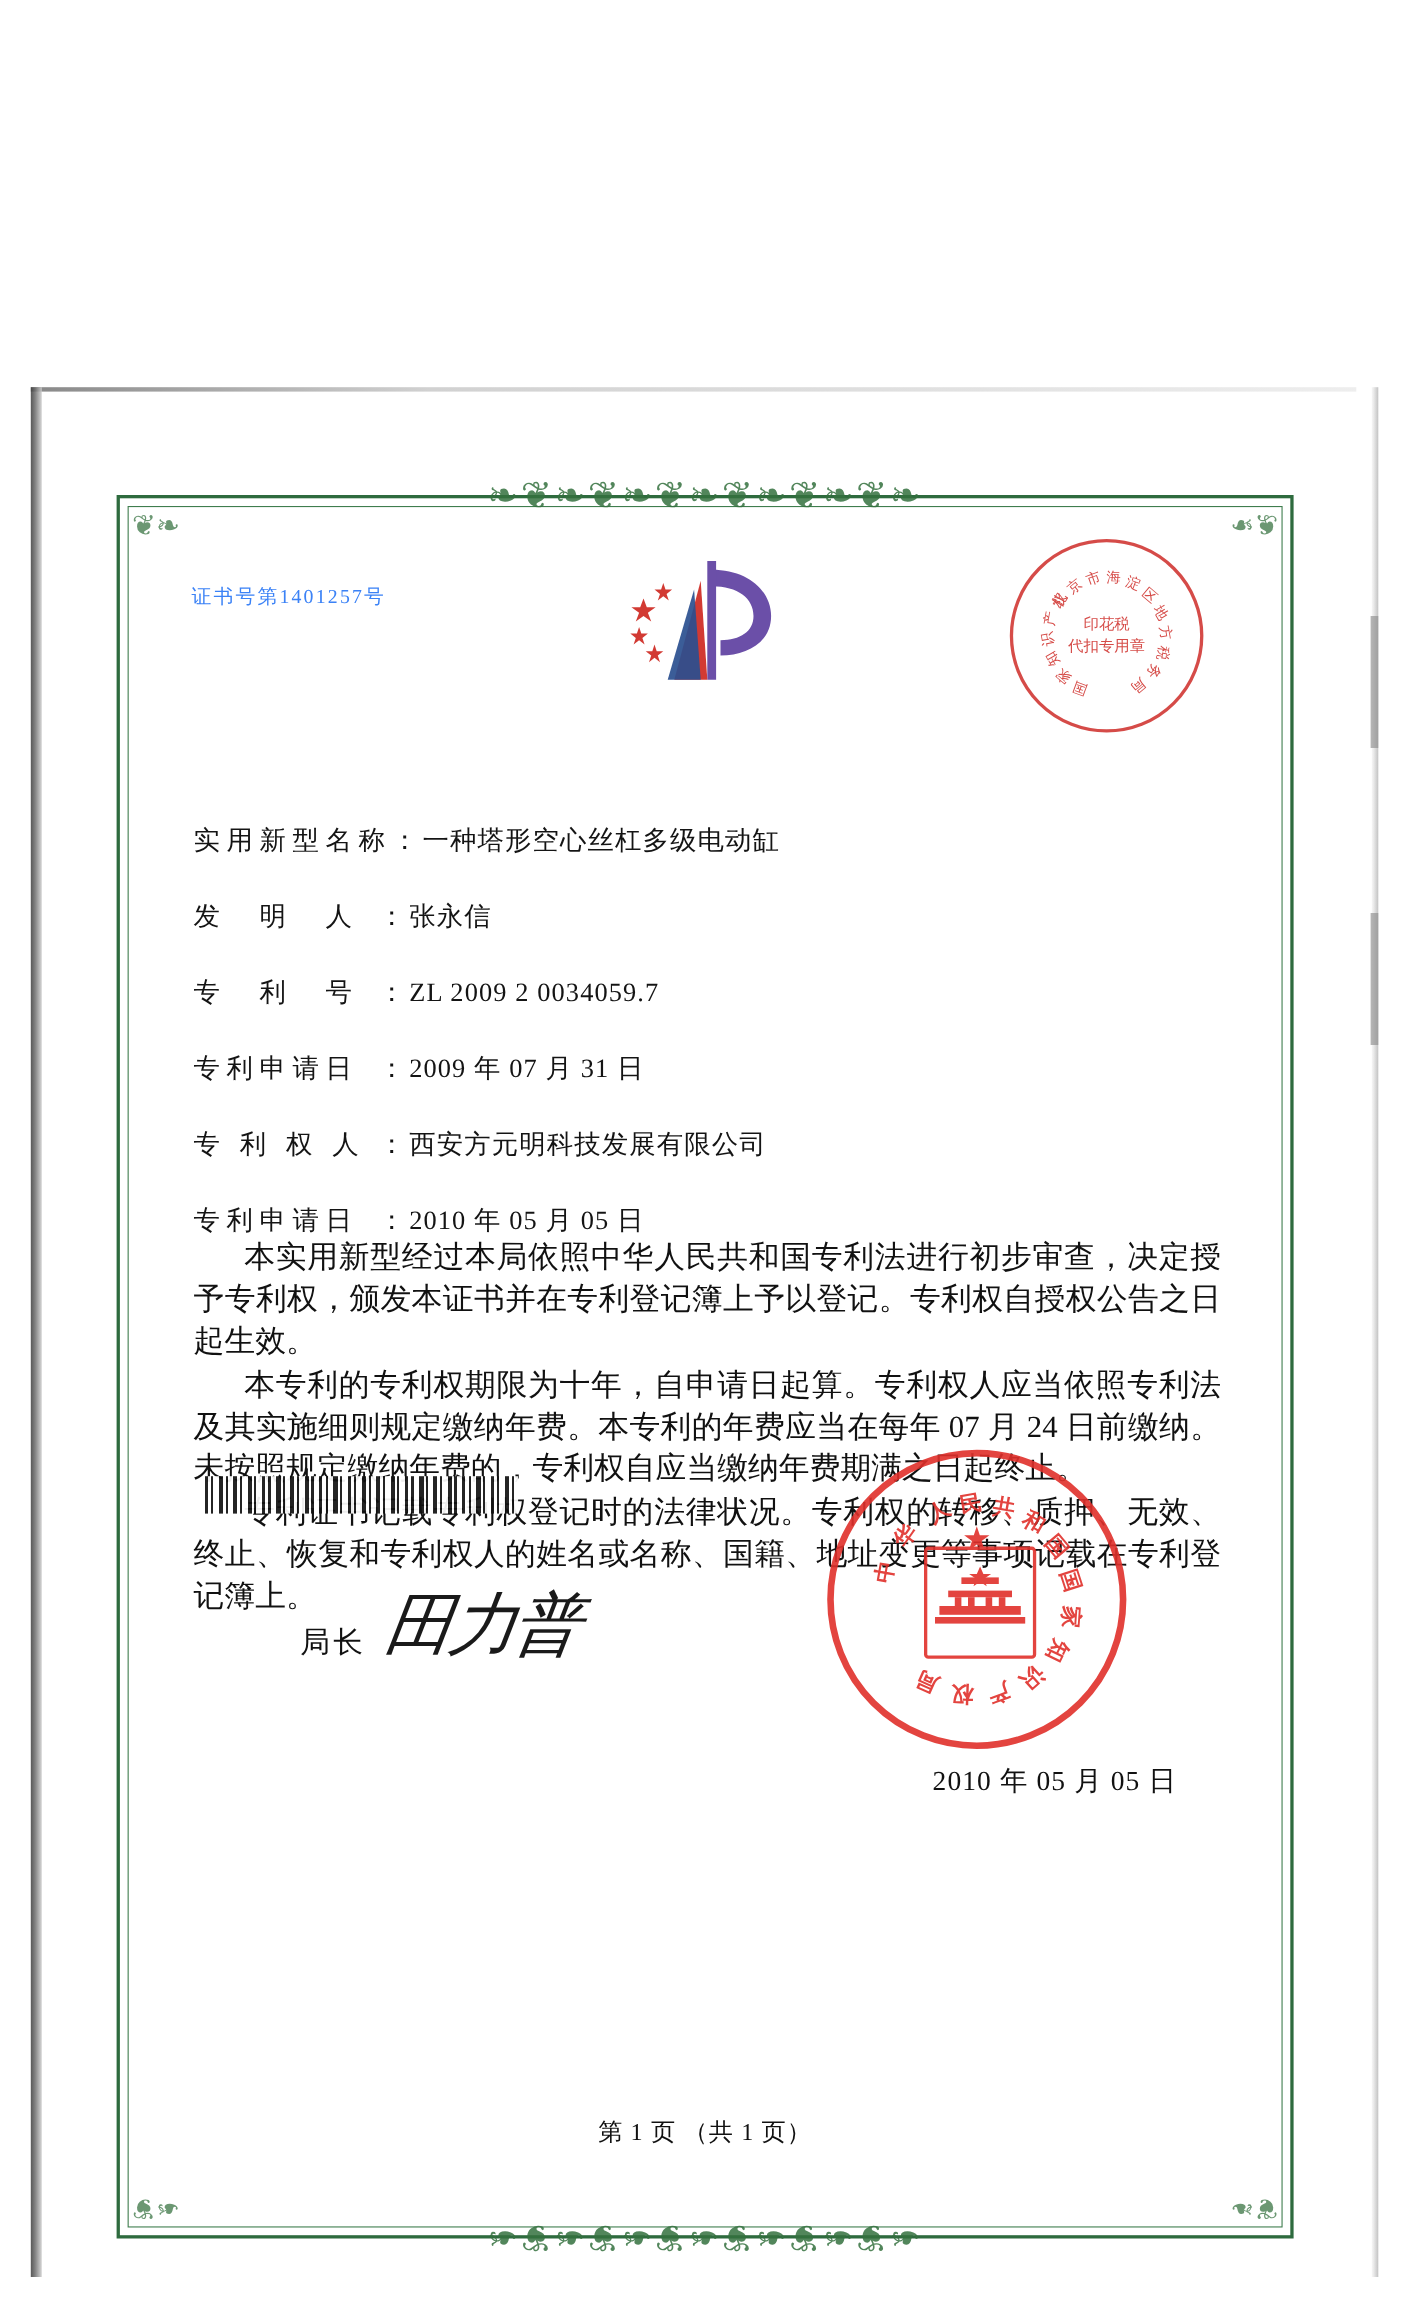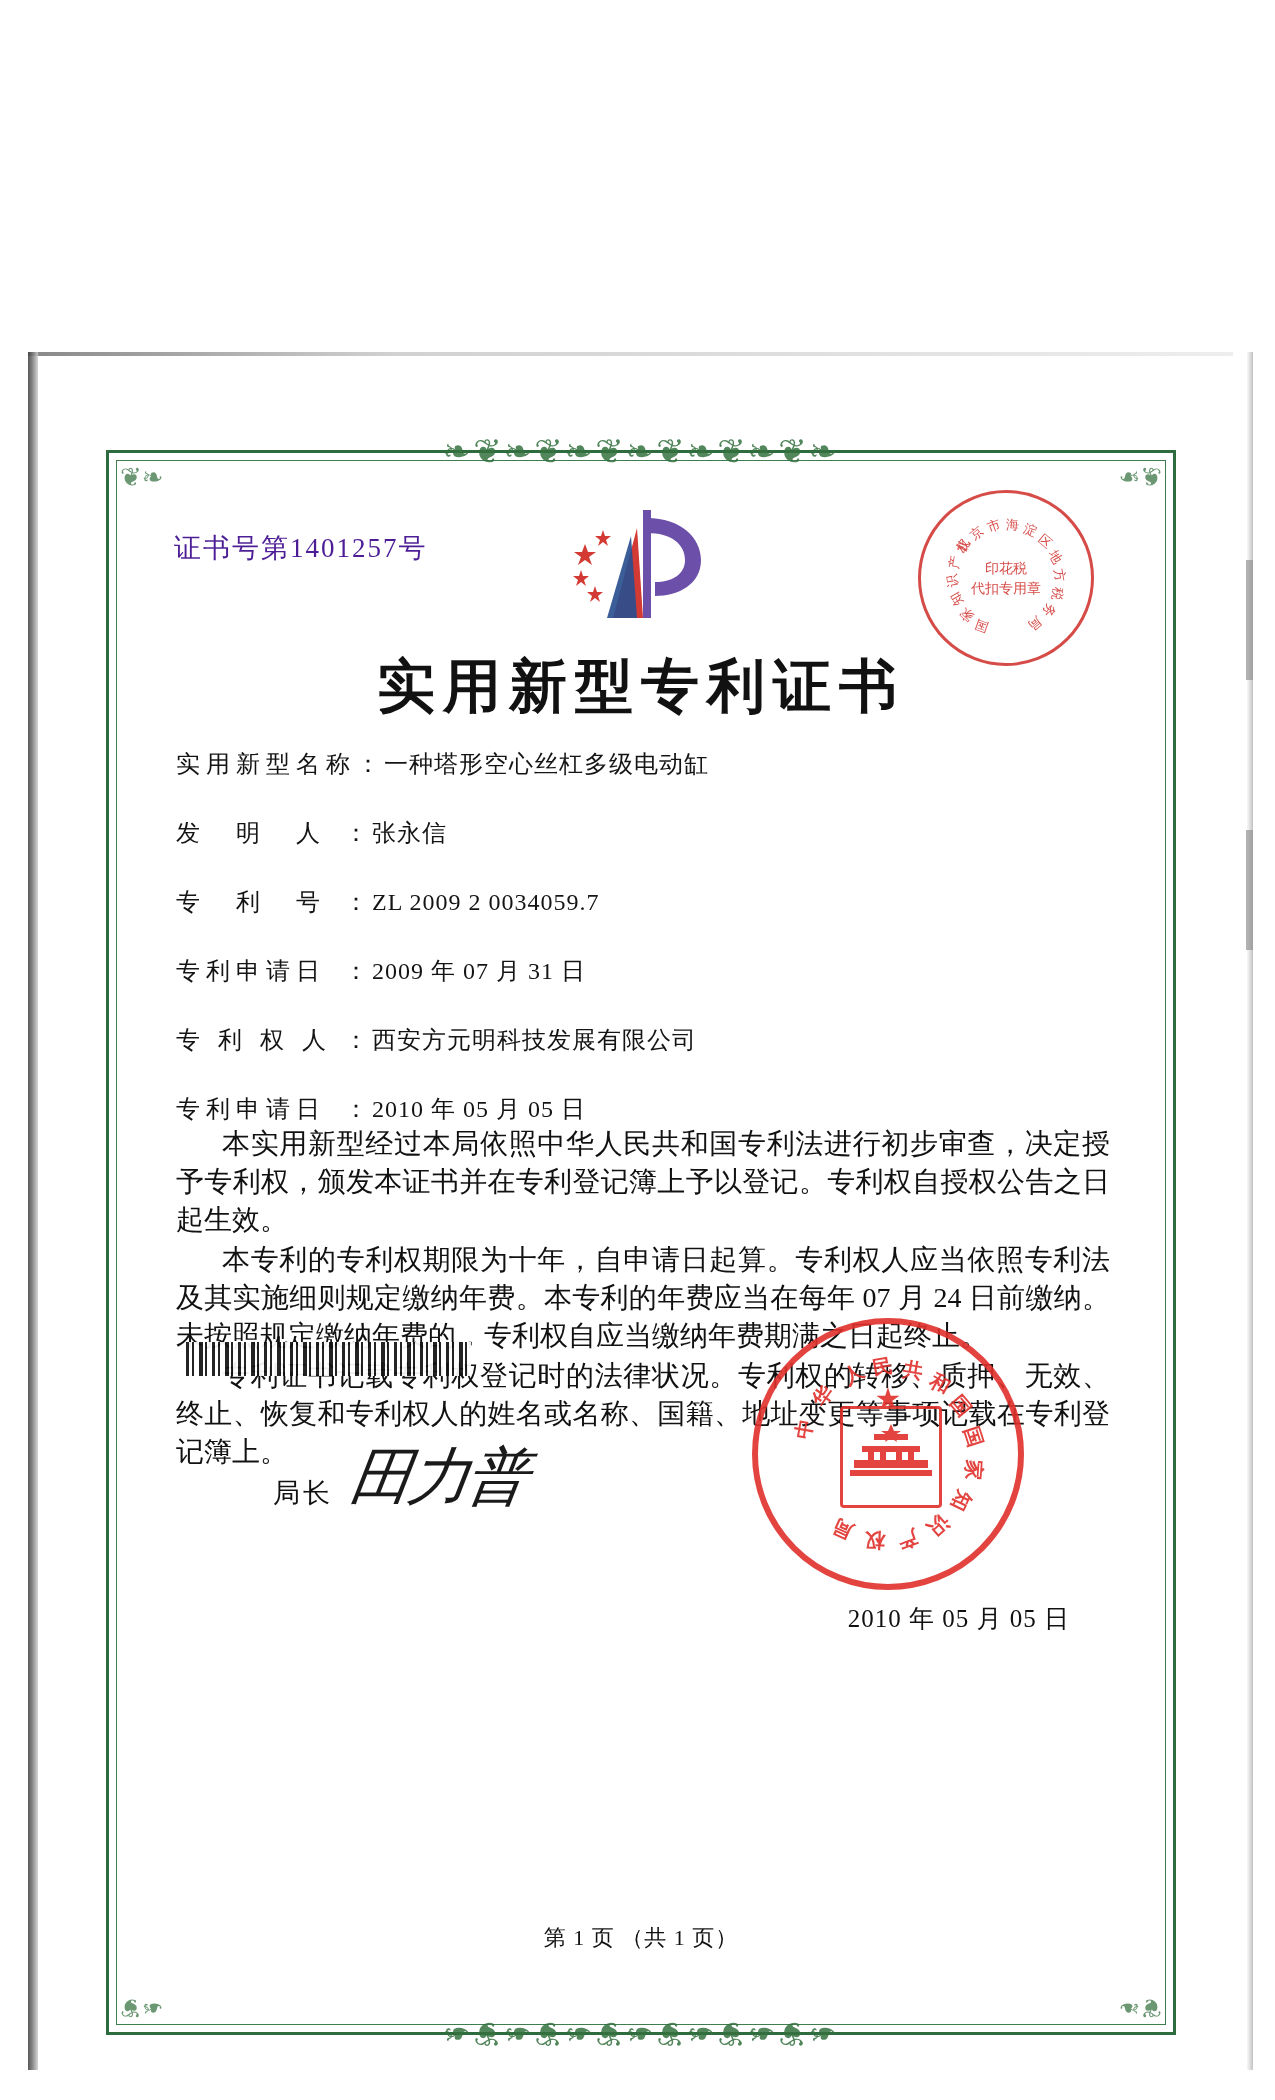--- a/index.html
+++ b/index.html
@@ -114,23 +114,23 @@
     position: absolute;
     left: 46px; top: 40px;
     right: 46px; bottom: 40px;
   }
 
   
   .cert-no {
     position: absolute;
     left: 32px;
     top: 50px;
-    font-size: 27px;
+    font-size: 18px;
     letter-spacing: 2px;
-    color: #4c1d95;
+    color: #3b82f6;
   }
 
   
   .logo {
     position: absolute;
     left: 50%;
     transform: translateX(-50%);
     top: 20px;
     width: 180px;
     height: 130px;
@@ -379,21 +379,20 @@
           <span style="transform:rotate(170deg) translate(62px,0) rotate(90deg)">识</span>
           <span style="transform:rotate(190deg) translate(62px,0) rotate(90deg)">产</span>
           <span style="transform:rotate(210deg) translate(62px,0) rotate(90deg)">权</span>
         </div>
         <div class="center-lines">
           <div>印花税</div>
           <div>代扣专用章</div>
         </div>
       </div>
 
-      <div class="title">实用新型专利证书</div>
 
       <div class="fields">
         <div class="field">
           <span class="label">实用新型名称</span><span class="colon">：</span><span class="value">一种塔形空心丝杠多级电动缸</span>
         </div>
         <div class="field">
           <span class="label">发　明　人</span><span class="colon">：</span><span class="value">张永信</span>
         </div>
         <div class="field">
           <span class="label">专　利　号</span><span class="colon">：</span><span class="value">ZL 2009 2 0034059.7</span>

